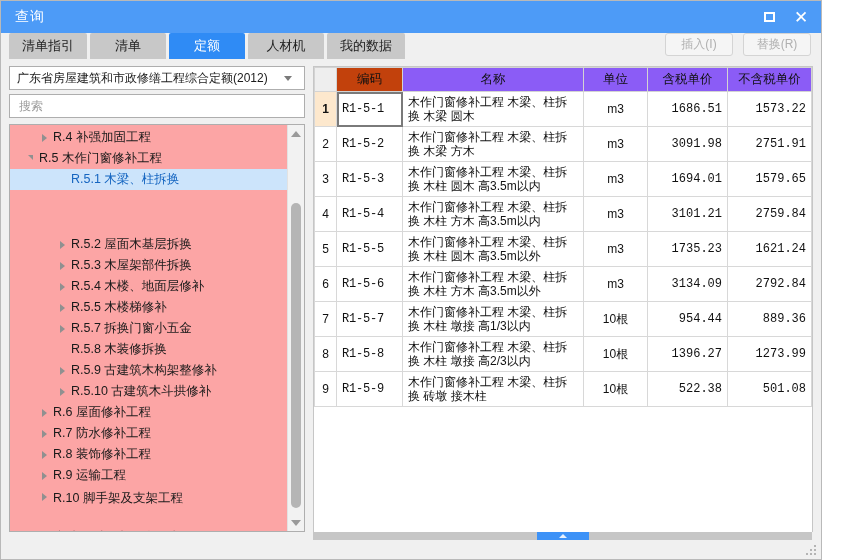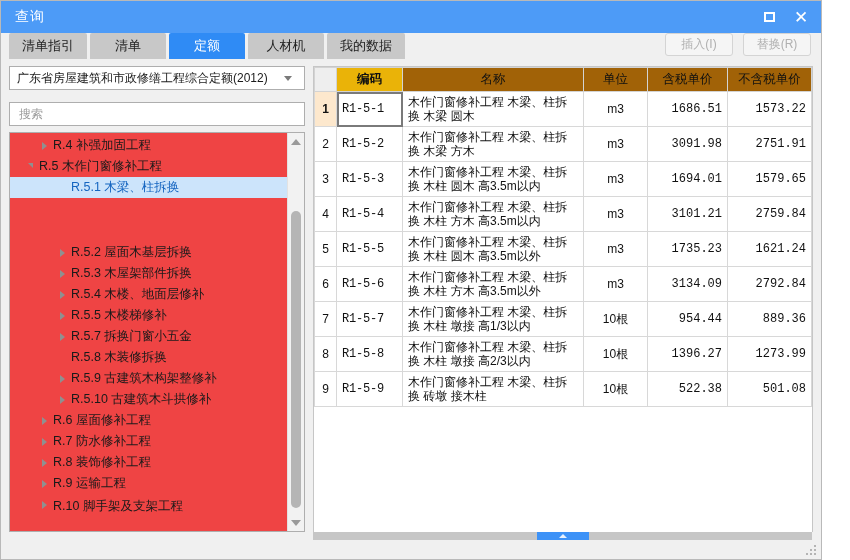--- a/index.html
+++ b/index.html
@@ -125,21 +125,21 @@
   
   #left-panel {
     width: 296px;
     min-width: 296px;
     display: flex;
     flex-direction: column;
     background: #f0f0f0;
   }
   .combo {
     height: 24px;
-    margin-bottom: 12px;
+    margin-bottom: 4px;
     background: #ffffff;
     border: 1px solid #aeaeae;
     display: flex;
     align-items: center;
     padding: 0 8px 0 7px;
     cursor: pointer;
   }
   .combo-text {
     flex: 1;
     font-size: 12px;
@@ -169,21 +169,21 @@
     font-size: 12px;
     font-family: inherit;
     color: #1a1a1a;
     background: transparent;
   }
   .searchbox input::placeholder { color: #9c9c9c; }
 
   
   #tree-wrap {
     flex: 1;
-    background: #ef4444;
+    background: #fca5a5;
     border: 1px solid #aeaeae;
     position: relative;
     overflow: hidden;
     min-height: 0;
   }
   #tree {
     position: absolute;
     left: 0; top: 0; right: 17px; bottom: 0;
     overflow: hidden;
     padding-top: 2px;
@@ -275,31 +275,31 @@
     border-bottom: none;
     position: relative;
   }
   table.grid {
     border-collapse: collapse;
     width: 100%;
     table-layout: fixed;
     font-size: 12px;
   }
   table.grid th {
-    background: #a16207;
+    background: #8b5cf6;
     border: 1px solid #d3d3d3;
     height: 24px;
     font-weight: normal;
     font-size: 12.5px;
     color: #111111;
     padding: 0 4px;
   }
   table.grid th.code-h {
-    background: #eab308;
-    font-weight: bold;
+    background: #c2410c;
+    font-weight: normal;
     text-align: center;
   }
   table.grid th.rn-h {
     background: #eeeeee;
   }
   table.grid td {
     border: 1px solid #d8d8d8;
     padding: 3px 5px;
     vertical-align: middle;
     color: #111111;

